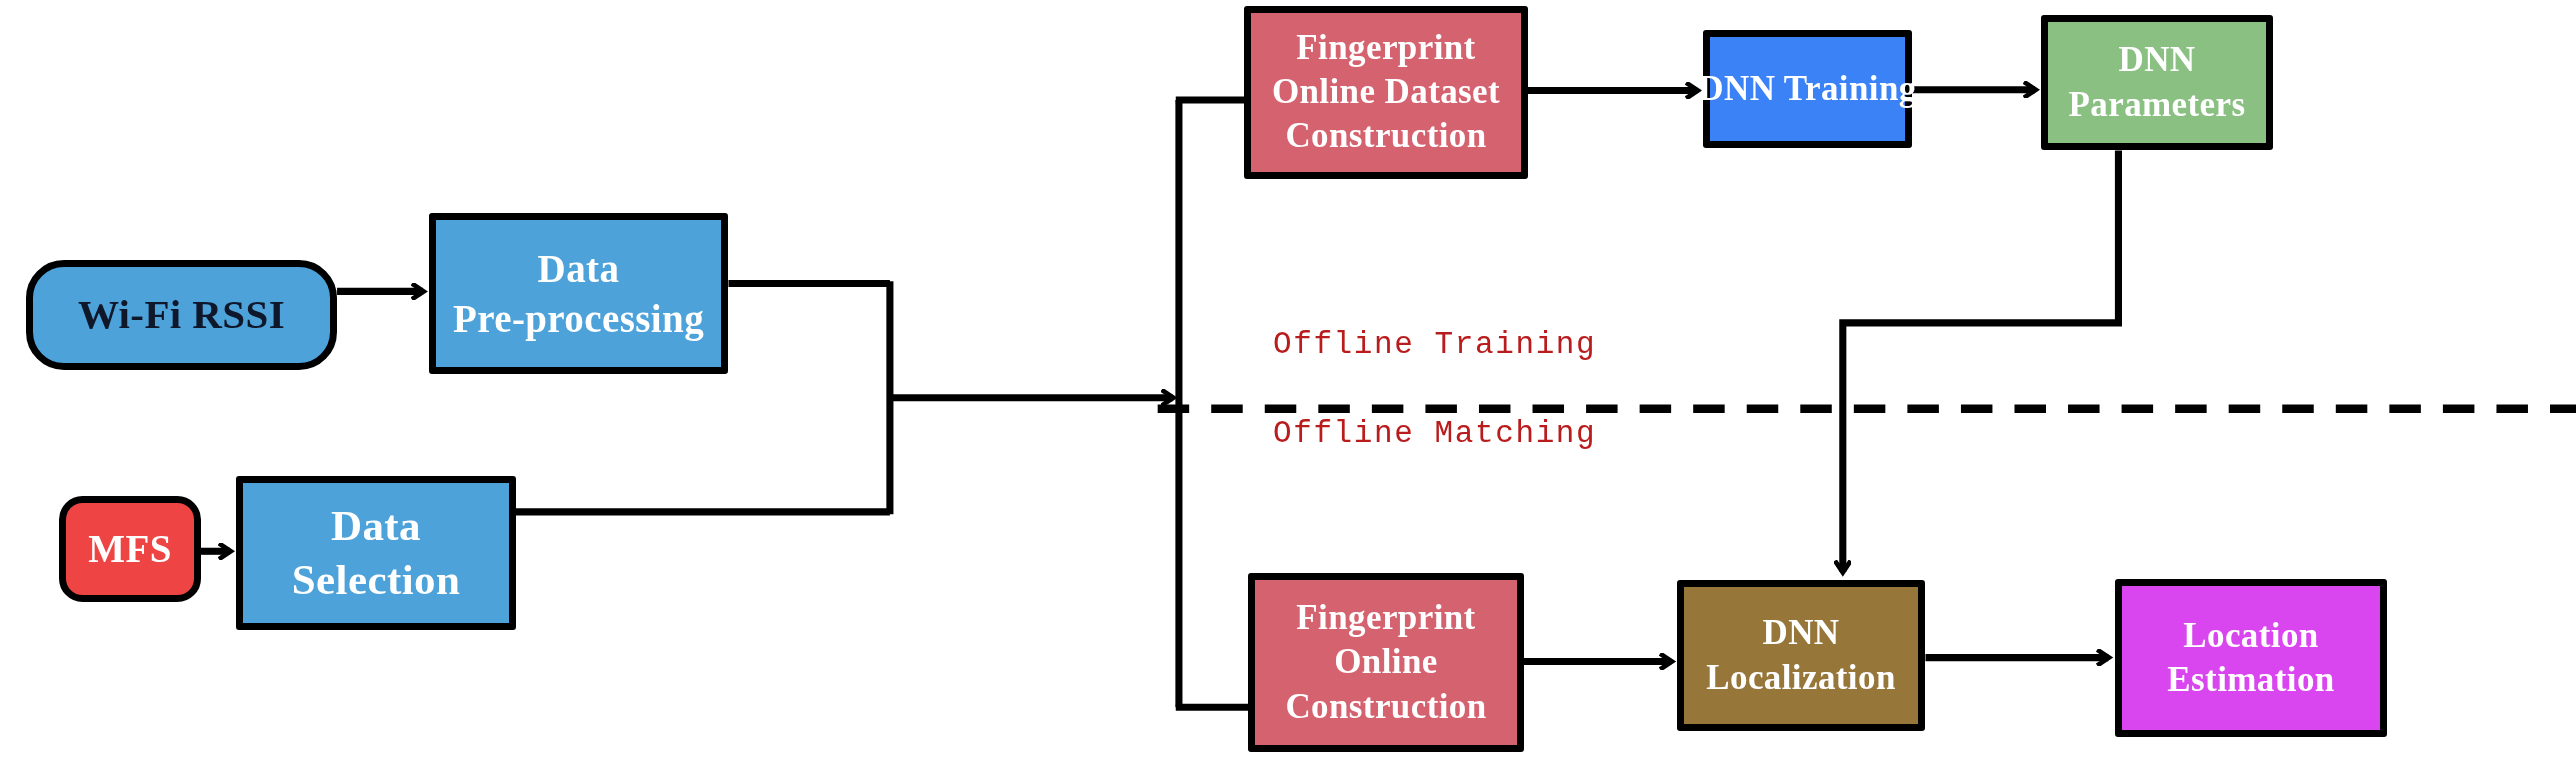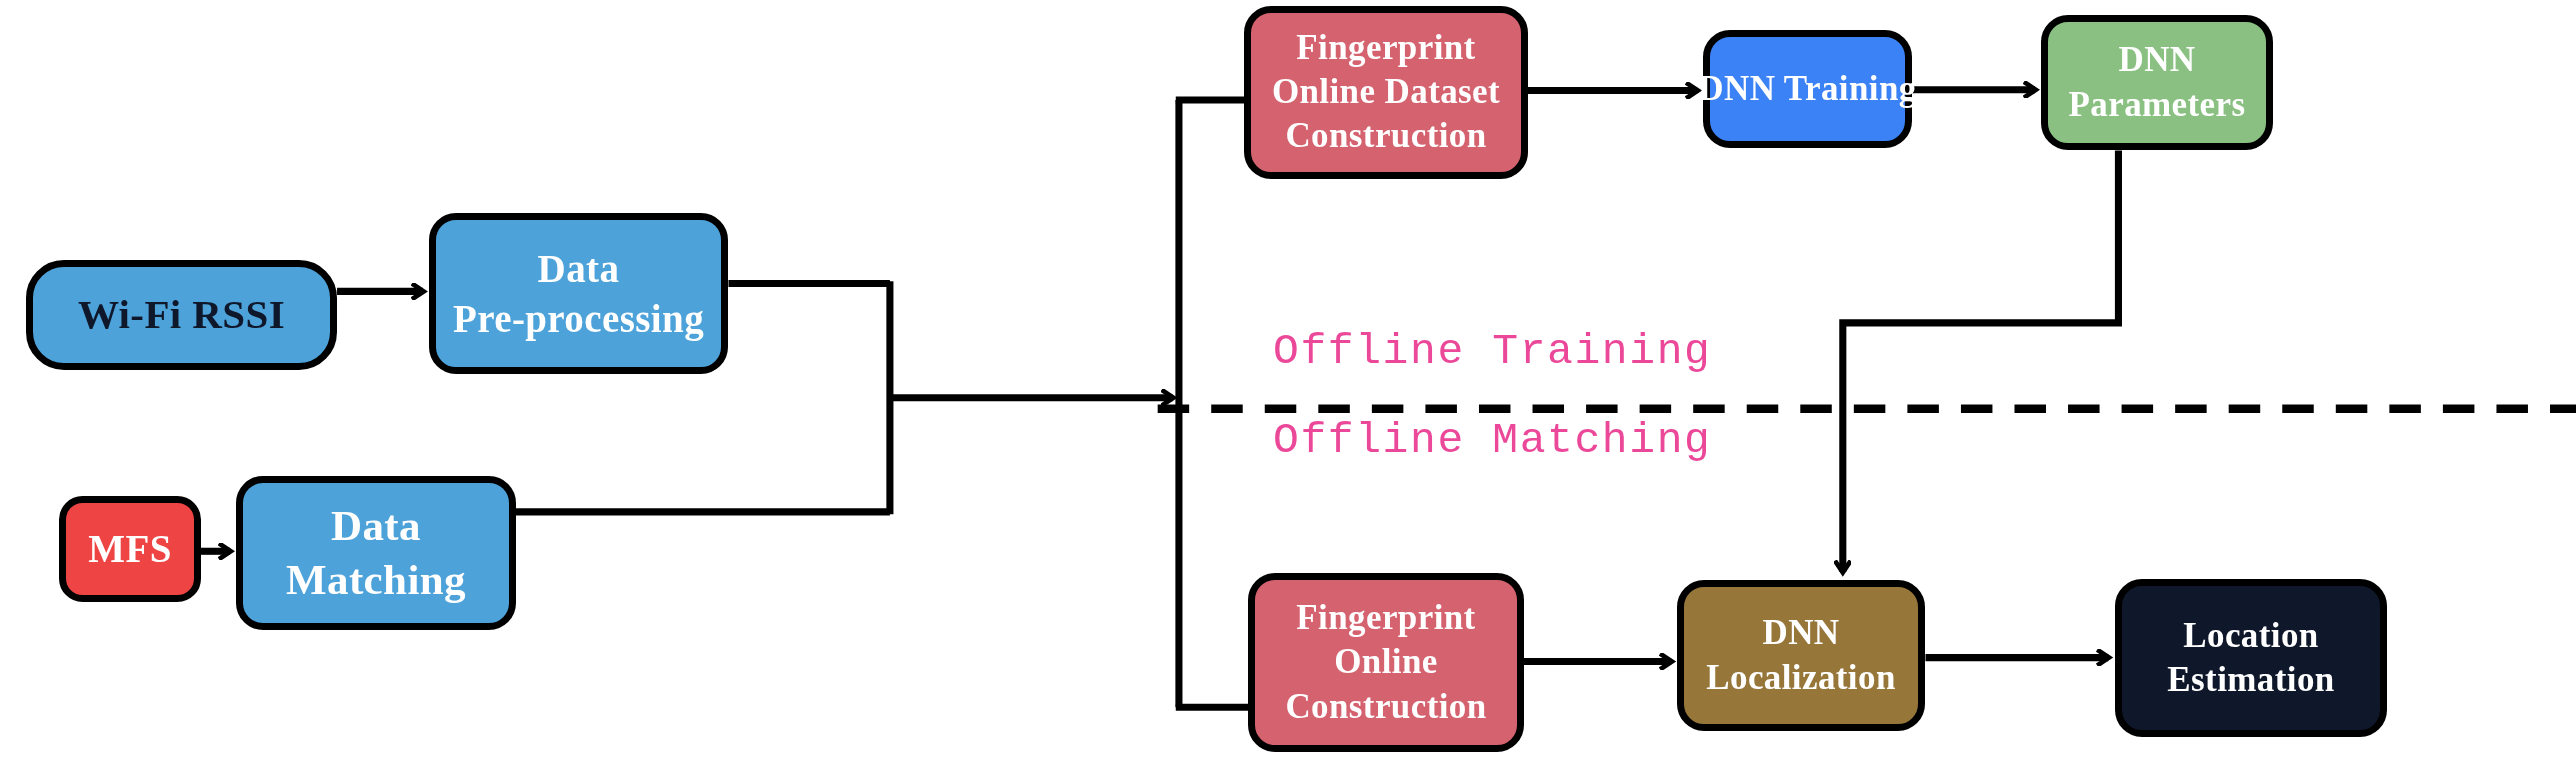--- a/index.html
+++ b/index.html
@@ -23,21 +23,21 @@
     left: 0;
     top: 0;
     width: 2576px;
     height: 771px;
     pointer-events: none;
   }
   .node {
     position: absolute;
     box-sizing: border-box;
     border: 7px solid #000000;
-    border-radius: 27px;
+    border-radius: 3px;
     display: flex;
     flex-direction: column;
     align-items: center;
     justify-content: center;
     text-align: center;
     color: #ffffff;
     font-family: "Liberation Serif", "DejaVu Serif", serif;
     font-weight: bold;
     letter-spacing: 0.4px;
     line-height: 1.26;
@@ -57,22 +57,22 @@
   #node-dnn-params      { left: 2041px; top: 15px;  width: 232px;  height: 135px; font-size: 35px; }
 
   #node-fp-image        { left: 1248px; top: 573px; width: 276px;  height: 179px; font-size: 35px; }
   #node-dnn-local       { left: 1677px; top: 580px; width: 248px;  height: 151px; font-size: 35px; }
   #node-loc-est         { left: 2115px; top: 579px; width: 272px;  height: 158px; font-size: 35px; }
 
   .phase-label {
     position: absolute;
     font-family: "Liberation Mono", "DejaVu Sans Mono", monospace;
     font-weight: normal;
-    color: #ec4899;
-    font-size: 43px;
+    color: #b91c1c;
+    font-size: 31px;
     letter-spacing: 1.6px;
     white-space: nowrap;
     z-index: 4;
     user-select: none;
   }
   #label-offline { left: 1273px; top: 327px; }
   #label-online  { left: 1273px; top: 416px; }
 </style>
 </head>
 <body>
@@ -131,21 +131,21 @@
     <span class="line">Data</span>
     <span class="line">Pre-processing</span>
   </div>
 
   <div class="node" id="node-mfs" style="background-color: #ef4444; border-color: rgb(0, 0, 0); color: rgb(255, 255, 255);">
     <span class="line">MFS</span>
   </div>
 
   <div class="node" id="node-data-selection" style="background-color: rgb(77, 162, 218); border-color: rgb(0, 0, 0); color: rgb(255, 255, 255);">
     <span class="line">Data</span>
-    <span class="line">Matching</span>
+    <span class="line">Selection</span>
   </div>
 
   <div class="node" id="node-fp-dataset" style="background-color: rgb(212, 98, 111); border-color: rgb(0, 0, 0); color: rgb(255, 255, 255);">
     <span class="line">Fingerprint</span>
     <span class="line">Online Dataset</span>
     <span class="line">Construction</span>
   </div>
 
   <div class="node" id="node-dnn-training" style="background-color: #3b82f6; border-color: rgb(0, 0, 0); color: rgb(255, 255, 255);">
     <span class="line">DNN Training</span>
@@ -160,19 +160,19 @@
     <span class="line">Fingerprint</span>
     <span class="line">Online</span>
     <span class="line">Construction</span>
   </div>
 
   <div class="node" id="node-dnn-local" style="background-color: rgb(151, 118, 58); border-color: rgb(0, 0, 0); color: rgb(255, 255, 255);">
     <span class="line">DNN</span>
     <span class="line">Localization</span>
   </div>
 
-  <div class="node" id="node-loc-est" style="background-color: #0f172a; border-color: rgb(0, 0, 0); color: rgb(255, 255, 255);">
+  <div class="node" id="node-loc-est" style="background-color: #d946ef; border-color: rgb(0, 0, 0); color: rgb(255, 255, 255);">
     <span class="line">Location</span>
     <span class="line">Estimation</span>
   </div>
 
 </div>
 
 
 </body></html>

